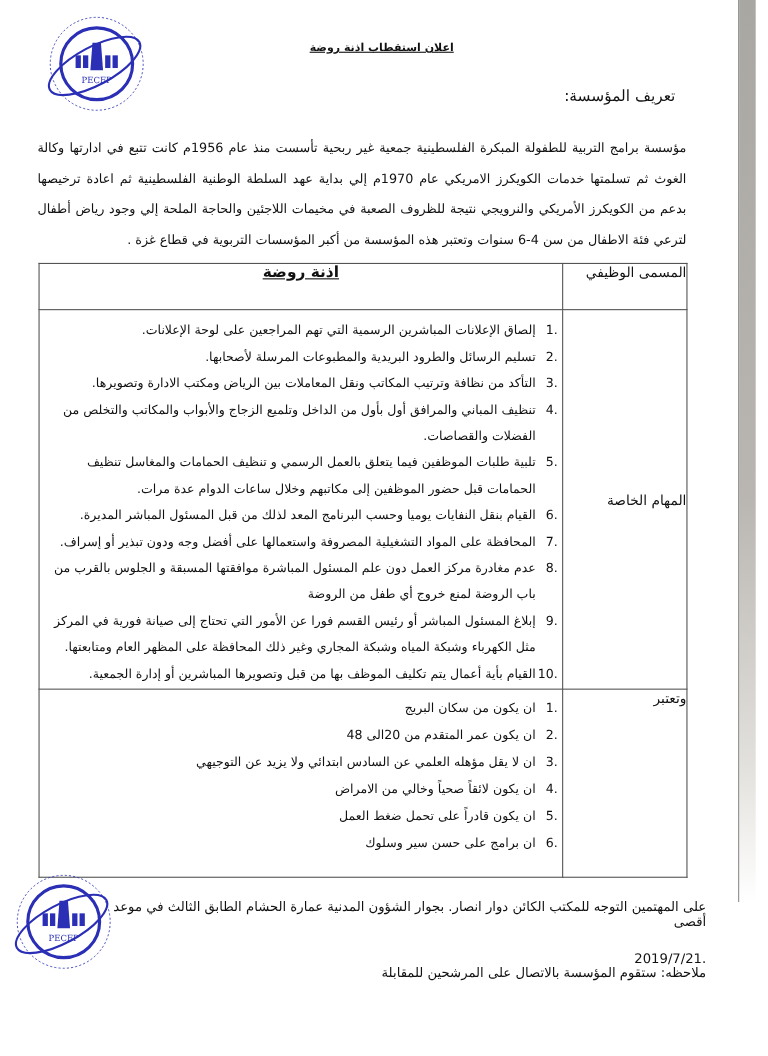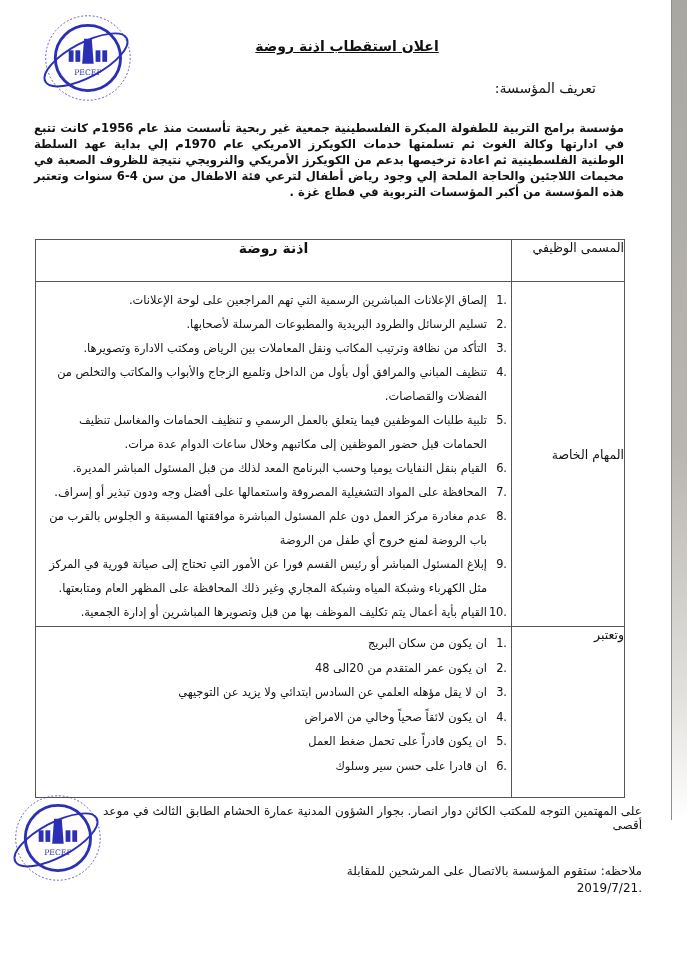--- a/index.html
+++ b/index.html
@@ -13,56 +13,56 @@
     background: linear-gradient(to bottom, #a9a7a2 0%, #b9b6b1 55%, #e3e1dd 85%, rgba(255,255,255,0) 100%);
     border-left: 1px solid #8e8c88;
   }
   .stamp { position: absolute; width: 96px; height: 96px; }
   .stamp svg { width: 100%; height: 100%; }
   #stamp-top { left: 38px; top: 10px; }
   #stamp-bottom { left: 8px; top: 790px; }
 
   .title {
     position: absolute; left: 0; width: 698px; top: 38px; text-align: center;
-    font-weight: bold; font-size: 14px; text-decoration: underline;
+    font-weight: bold; font-size: 10px; text-decoration: underline;
     direction: rtl;
   }
   .title span { position: relative; left: -2px; }
   .section-heading {
-    position: absolute; right: 102px; top: 80px; font-size: 14px; direction: rtl;
+    position: absolute; right: 84px; top: 80px; font-size: 14px; direction: rtl;
   }
   .intro {
     position: absolute; left: 34px; width: 590px; top: 120px;
     direction: rtl; text-align: justify; text-align-last: right;
-    font-size: 11.6px; line-height: 16px; font-weight: bold;
+    font-size: 11.6px; line-height: 28px;
   }
   table.job {
     position: absolute; left: 35px; top: 239px; width: 590px;
     border-collapse: collapse; direction: rtl;
     font-size: 11.4px;
   }
   table.job td { border: 1px solid #555; vertical-align: top; padding: 0; }
   td.label-cell { width: 112px; text-align: right; font-size: 12.5px; }
   td.head-label { height: 41px; padding-top: 6px; }
-  td.head-title { text-align: center; font-size: 14px; font-weight: bold; padding-top: 5px; }
+  td.head-title { text-align: center; font-size: 14px; font-weight: bold; padding-top: 5px; text-decoration: underline; }
   td.tasks-label { vertical-align: middle !important; }
   td.cond-label { padding-top: 4px; }
   ol.items { margin: 0; padding: 6px 24px 2px 8px; list-style: none; counter-reset: n; }
   ol.items li { position: relative; line-height: 24px; padding-right: 0; }
   ol.items li .num {
     position: absolute; right: -20px; top: 0; direction: ltr;
   }
   ol.cond li { line-height: 24.6px; }
   ol.cond { padding-top: 4px; padding-bottom: 18px; }
 
   .footer {
-    position: absolute; right: 56px; width: 560px; direction: rtl; font-size: 12px;
+    position: absolute; right: 56px; width: 560px; direction: rtl; font-size: 12px; margin-top: 13px;
   }
   #footer-line { top: 804px; }
-  #footer-date { top: 881px; }
+  #footer-date { top: 851px; }
   #footer-note { top: 864px; }
 </style>
 </head>
 <body>
 
 <div class="scan-edge"></div>
 
 <div class="stamp" id="stamp-top">
   <svg viewBox="0 0 100 100">
     <ellipse cx="50" cy="52" rx="48" ry="18" fill="none" stroke="#2a2fb5" stroke-width="2" transform="rotate(-28 50 52)"></ellipse>
@@ -110,21 +110,21 @@
   </tr>
   <tr>
     <td class="label-cell cond-label">وتعتبر</td>
     <td>
       <ol class="items cond" id="cond-list">
             <li><span class="num">1.</span><span>ان يكون من سكان البريج</span></li>
             <li><span class="num">2.</span><span>ان يكون عمر المتقدم من 20الى 48</span></li>
             <li><span class="num">3.</span><span>ان لا يقل مؤهله العلمي عن السادس ابتدائي ولا يزيد عن التوجيهي</span></li>
             <li><span class="num">4.</span><span>ان يكون لائقاً صحياً وخالي من الامراض</span></li>
             <li><span class="num">5.</span><span>ان يكون قادراً على تحمل ضغط العمل</span></li>
-            <li><span class="num">6.</span><span>ان قادرا على حسن سير وسلوك</span></li>
+            <li><span class="num">6.</span><span>ان برامج على حسن سير وسلوك</span></li>
           </ol>
     </td>
   </tr>
 </tbody>
   </table>
 
 <div class="stamp" id="stamp-bottom">
   <svg viewBox="0 0 100 100">
     <ellipse cx="50" cy="52" rx="48" ry="18" fill="none" stroke="#2a2fb5" stroke-width="2" transform="rotate(-28 50 52)"></ellipse>
     <circle cx="52" cy="50" r="34" fill="none" stroke="#2a2fb5" stroke-width="3"></circle>

